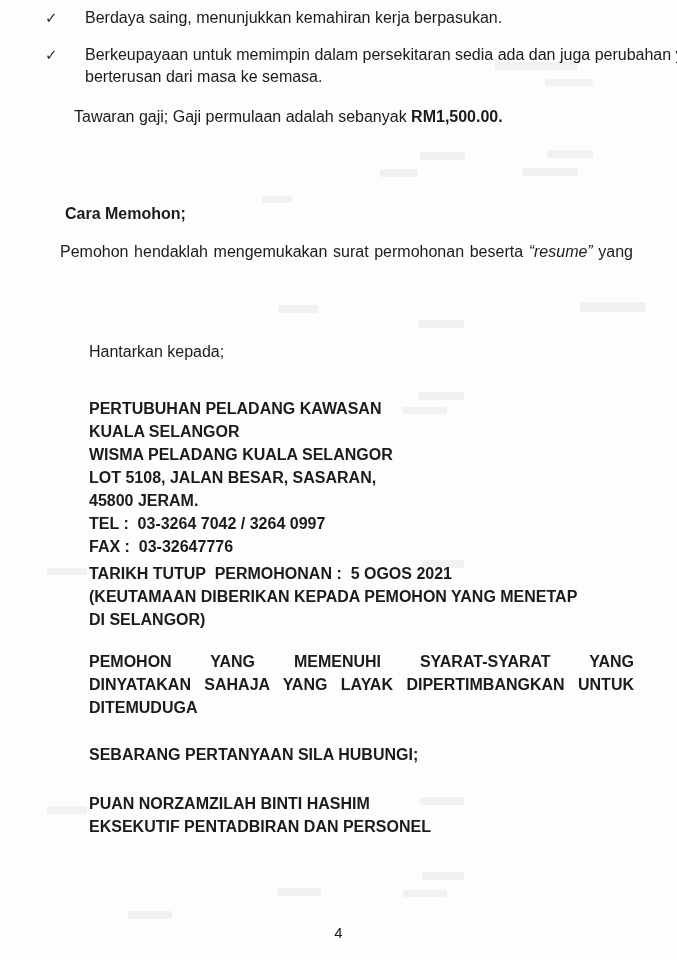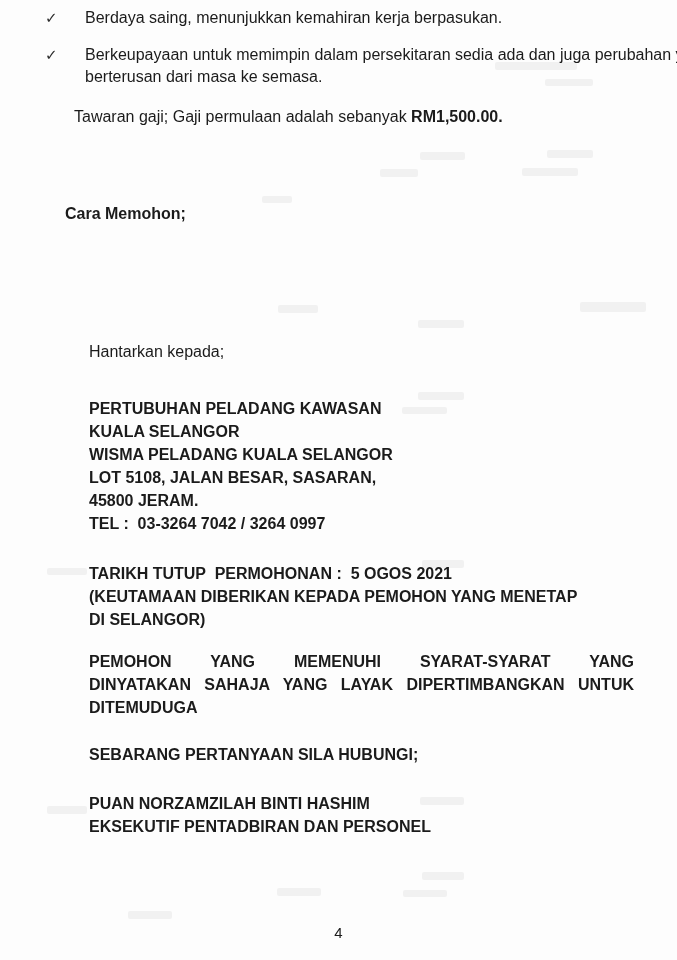--- a/index.html
+++ b/index.html
@@ -69,31 +69,35 @@
     </div>
 </div>
 
 <div class="abs plain-line" style="left:42px;top:106px;margin-left:32px;">
   <span>Tawaran gaji; Gaji permulaan adalah sebanyak </span><span class="b">RM1,500.00.</span>
 </div>
 
 <div class="abs b plain-line" style="left:65px;top:203px;">Cara Memohon;</div>
 
 <div class="abs" style="left:60px;top:241px;width:573px;">
+  <div class="jline">
+    <span>Pemohon hendaklah mengemukakan surat permohonan beserta </span><span class="i">“resume”</span><span> yang</span>
+  </div>
 </div>
 
 <div class="abs plain-line" style="left:89px;top:341px;">Hantarkan kepada;</div>
 
 <div class="abs b lines lh23" style="left:89px;top:397px;">
     <div>PERTUBUHAN PELADANG KAWASAN</div>
     <div>KUALA SELANGOR</div>
     <div>WISMA PELADANG KUALA SELANGOR</div>
     <div>LOT 5108, JALAN BESAR, SASARAN,</div>
     <div>45800 JERAM.</div>
     <div>TEL :  03-3264 7042 / 3264 0997</div>
+    <div>FAX :  03-32647776</div>
   </div>
 
 <div class="abs b lines lh23" style="left:89px;top:562px;">
     <div>TARIKH TUTUP  PERMOHONAN :  5 OGOS 2021</div>
     <div>(KEUTAMAAN DIBERIKAN KEPADA PEMOHON YANG MENETAP</div>
     <div>DI SELANGOR)</div>
   </div>
 
 <div class="abs b fj" style="left:89px;top:650px;width:545px;">
     <div>PEMOHON YANG MEMENUHI SYARAT-SYARAT YANG</div>

